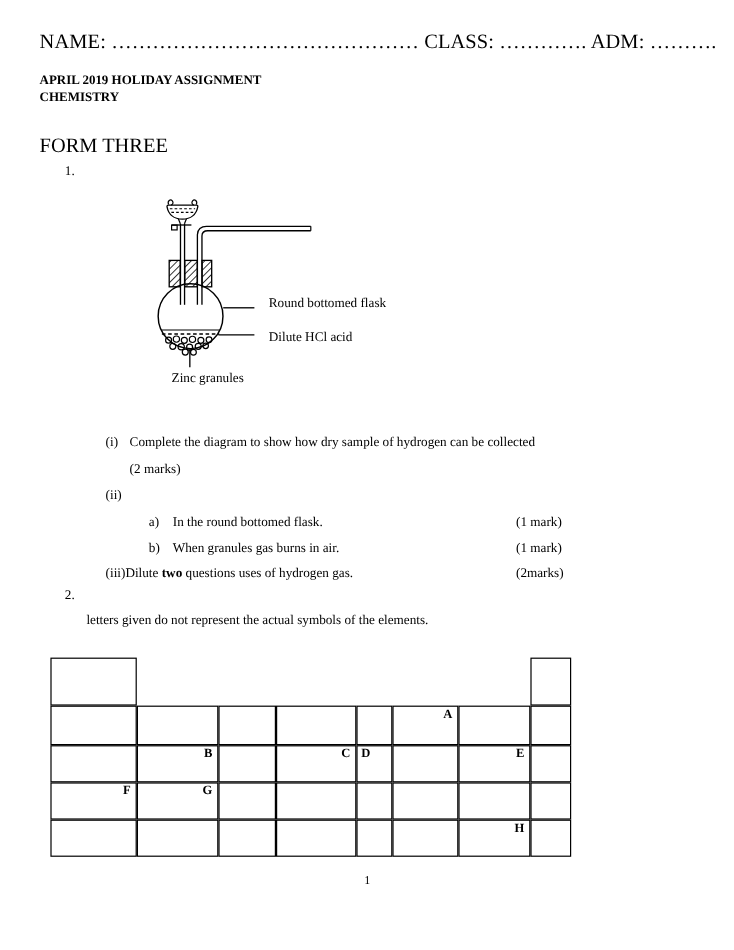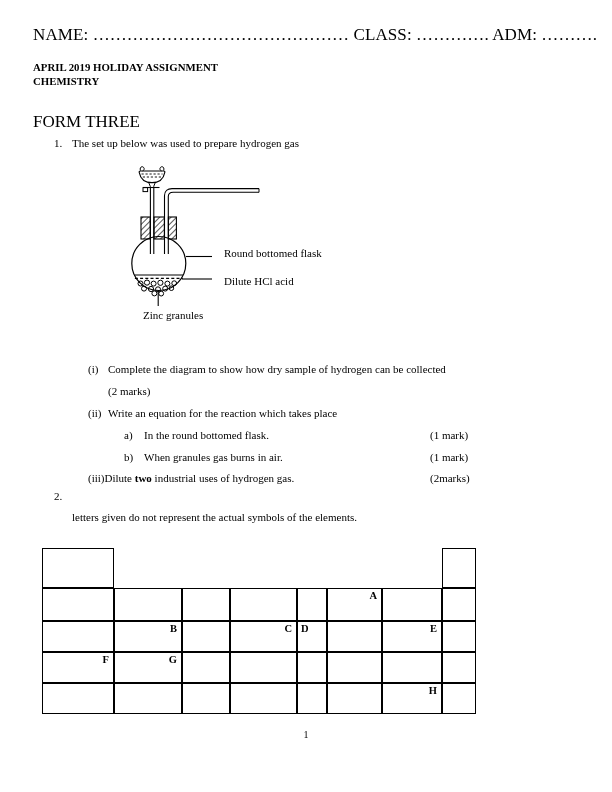--- a/index.html
+++ b/index.html
@@ -159,21 +159,20 @@
 
   <div class="header-line">NAME: ……………………………………… CLASS: …………. ADM: ……….</div>
 
   <div class="title-block">
     <div>APRIL 2019 HOLIDAY ASSIGNMENT</div>
     <div>CHEMISTRY</div>
   </div>
   <div class="title-form">FORM THREE</div>
 
   <div class="q1-num">1.</div>
-  <div class="q1-text">The set up below was used to prepare hydrogen gas</div>
 
   <div class="diagram">
     <svg width="260" height="170" viewBox="0 0 260 170" xmlns="http://www.w3.org/2000/svg">
       <g fill="none" stroke="#000000" stroke-width="1.1">
 
         <g>
 
           <path d="M20.5,10.5 C19.2,7.5 22.0,5.6 23.6,7.4 C24.8,8.8 24.0,10.4 22.6,10.9" stroke-width="1.0"></path>
           <path d="M41.5,10.9 C40.1,10.4 39.3,8.8 40.5,7.4 C42.1,5.6 44.9,7.5 43.6,10.5" stroke-width="1.0"></path>
 
@@ -248,31 +247,30 @@
 
   <div class="subq" style="left:224px; top:247px;">Round bottomed flask</div>
   <div class="subq" style="left:224px; top:275px;">Dilute HCl acid</div>
   <div class="subq" style="left:143px; top:309px;">Zinc granules</div>
 
   <div class="roman" style="left:88px; top:363px;">(i)</div>
   <div class="subq" style="left:108px; top:363px;">Complete the diagram to show how dry sample of hydrogen can be collected</div>
   <div class="subq" style="left:108px; top:385px;">(2 marks)</div>
 
   <div class="roman" style="left:88px; top:407px;">(ii)</div>
-  <div class="subq" style="left:108px; top:407px;">Write an equation for the reaction which takes place</div>
 
   <div class="roman" style="left:124px; top:429px;">a)</div>
   <div class="subq" style="left:144px; top:429px;text-align:right;">In the round bottomed flask.</div>
   <div class="marks" style="left:430px; top:429px;">(1 mark)</div>
 
   <div class="roman" style="left:124px; top:451px;">b)</div>
   <div class="subq" style="left:144px; top:451px;">When granules gas burns in air.</div>
   <div class="marks" style="left:430px; top:451px;">(1 mark)</div>
 
-  <div class="subq" style="left:88px; top:472px;"><span>(iii)</span><span>Dilute </span><b>two</b><span> industrial uses of hydrogen gas.</span></div>
+  <div class="subq" style="left:88px; top:472px;"><span>(iii)</span><span>Dilute </span><b>two</b><span> questions uses of hydrogen gas.</span></div>
   <div class="marks" style="left:430px; top:472px;">(2marks)</div>
 
   <div class="q2-num">2.</div>
   <div class="q2-l2">letters given do not represent the actual symbols of the elements.</div>
 
   <div class="grid-wrap">
       <div class="cell" style="left: 0px; top: 0px; width: 72px; height: 40px;"></div>
       <div class="cell" style="left: 400px; top: 0px; width: 34px; height: 40px;"></div>
       <div class="cell" style="left: 0px; top: 40px; width: 72px; height: 33px;"></div>
       <div class="cell" style="left: 72px; top: 40px; width: 68px; height: 33px;"></div>

